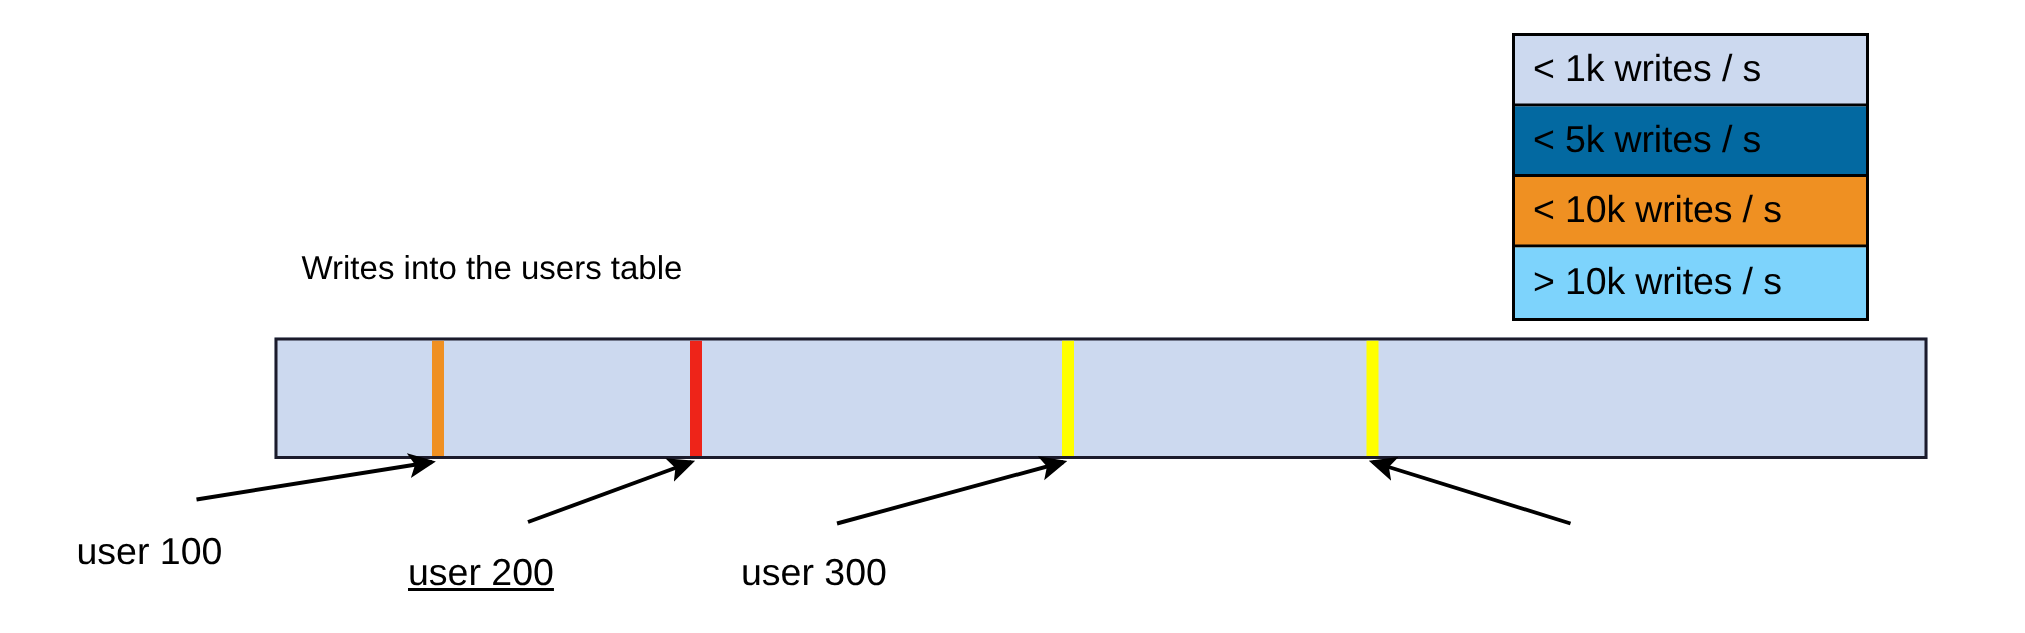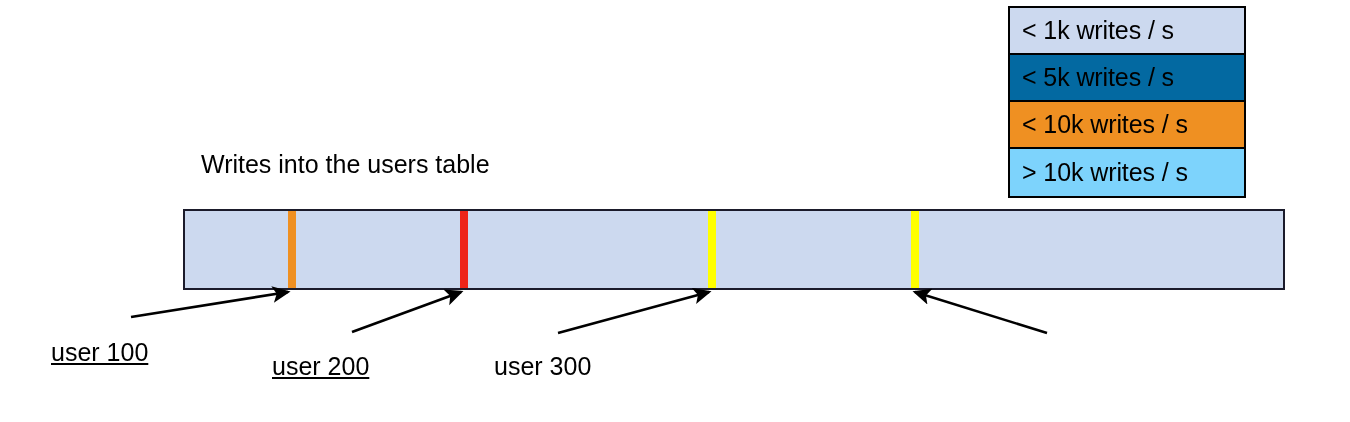--- a/index.html
+++ b/index.html
@@ -11,21 +11,21 @@
     width: 1350px;
     height: 422px;
     position: relative;
     overflow: hidden;
     font-family: "Liberation Sans", sans-serif;
     color: #000000;
   }
 
   #canvas {
     position: absolute;
-    left: 0; top: 0;
+    left: 0; top: 16px;
     width: 1350px;
     height: 325px;
     text-align: right;
   }
 
   
   .legend {
     position: absolute;
     left: 1008px;
     top: 6px;
@@ -47,21 +47,21 @@
   }
   .legend-row:last-child {
     border-bottom: none;
   }
 
   
   .chart-title {
     position: absolute;
     left: 201px;
     top: 152px;
-    font-size: 25px;
+    font-size: 22px;
     line-height: 1;
     white-space: nowrap;
   }
 
   
   .bar {
     position: absolute;
     left: 183px;
     top: 209px;
     width: 1102px;
@@ -116,21 +116,21 @@
 
   <div class="chart-title">Writes into the users table</div>
 
   <div class="bar" style="left: 183px; top: 209px; width: 1102px; height: 81px; background: rgb(204, 217, 239); border-color: rgb(27, 27, 43);">
     <div class="stripe" style="left: 103px; width: 8px; background: rgb(239, 144, 34);"></div>
     <div class="stripe" style="left: 275px; width: 8px; background: rgb(238, 36, 25);"></div>
     <div class="stripe" style="left: 523px; width: 8px; background: rgb(255, 255, 0);"></div>
     <div class="stripe" style="left: 726px; width: 8px; background: rgb(255, 255, 0);"></div>
   </div>
 
-  <div class="callout-label" style="left: 51px; top: 340px; text-decoration: underline;">user 100</div>
+  <div class="callout-label" style="left: 51px; top: 340px;">user 100</div>
   <div class="callout-label" style="left: 272px; top: 354px; text-decoration: underline;">user 200</div>
   <div class="callout-label" style="left: 494px; top: 354px;">user 300</div>
 
   <svg id="arrows" viewBox="0 0 1350 422" xmlns="http://www.w3.org/2000/svg">
     <defs>
       <marker id="arrowhead" markerWidth="7" markerHeight="7" refX="6" refY="3.2" orient="auto" markerUnits="strokeWidth">
         <path d="M0,0 L7,3.2 L0,6.4 L1.6,3.2 z" fill="#000000"></path>
       </marker>
     </defs>
     <g id="arrow-group" stroke="#000000" stroke-width="2.6" fill="none">

